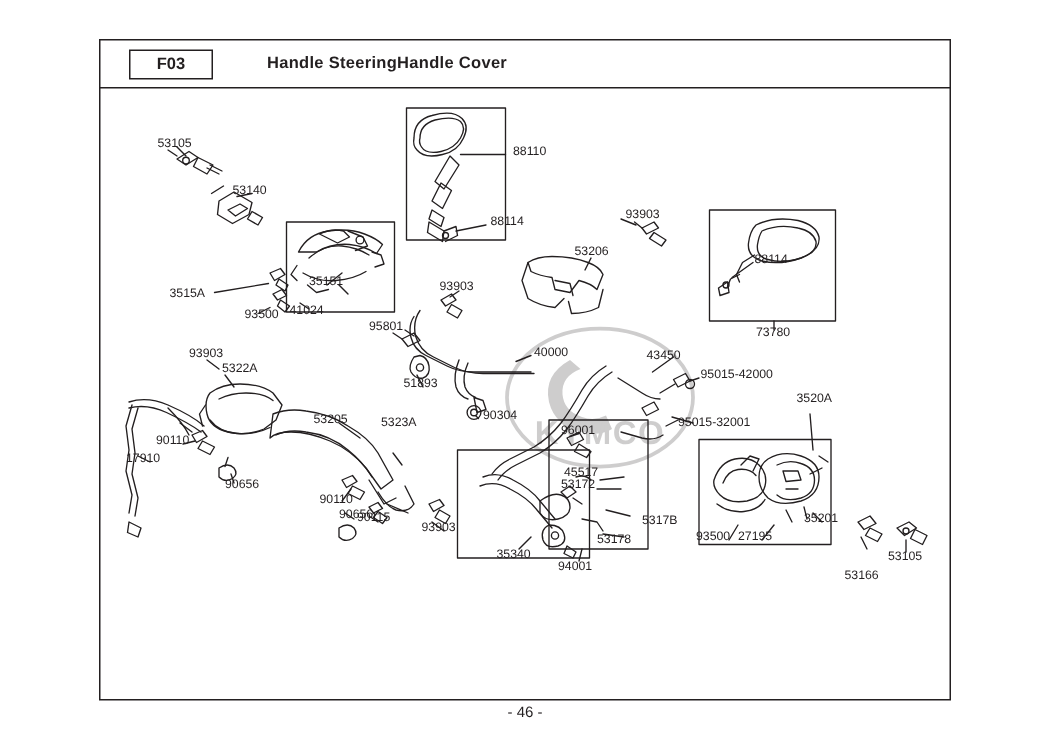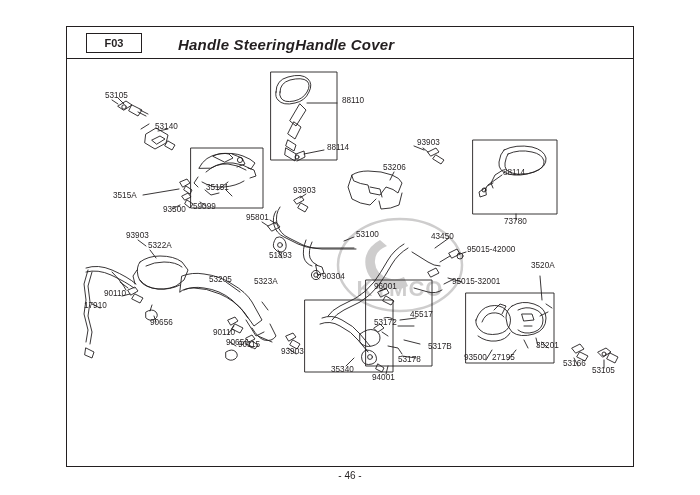--- a/index.html
+++ b/index.html
@@ -42,25 +42,24 @@
     display: flex;
     align-items: center;
     justify-content: center;
     font-size: 11px;
     font-weight: bold;
     color: #231f20;
   }
   .title-text {
     position: absolute;
     left: 178px; top: 36px;
-    font-size: 15px;
+    font-size: 11px;
     font-weight: bold;
     color: #231f20;
     letter-spacing: 0.2px;
-    font-style: italic;
   }
   .page-number {
     position: absolute;
     left: 0; top: 470px;
     width: 700px;
     text-align: center;
     font-size: 10px;
     color: #231f20;
   }
   
@@ -352,48 +351,48 @@
   <div class="lbl" style="left:155px; top:122px">53140</div>
   <div class="lbl" style="left:342px; top:96px">88110</div>
   <div class="lbl" style="left:327px; top:143px">88114</div>
   <div class="lbl" style="left:417px; top:138px">93903</div>
   <div class="lbl" style="left:383px; top:163px">53206</div>
   <div class="lbl" style="left:503px; top:168px">88114</div>
   <div class="lbl" style="left:504px; top:217px">73780</div>
   <div class="lbl" style="left:113px; top:191px">3515A</div>
   <div class="lbl" style="left:206px; top:183px">35151</div>
   <div class="lbl" style="left:163px; top:205px">93500</div>
-  <div class="lbl" style="left:193px; top:202px">59099</div>
+  <div class="lbl" style="left:193px; top:202px">41024</div>
   <div class="lbl" style="left:293px; top:186px">93903</div>
   <div class="lbl" style="left:246px; top:213px">95801</div>
-  <div class="lbl" style="left:356px; top:230px">53100</div>
+  <div class="lbl" style="left:356px; top:230px">40000</div>
   <div class="lbl" style="left:269px; top:251px">51893</div>
   <div class="lbl" style="left:322px; top:272px">90304</div>
   <div class="lbl" style="left:431px; top:232px">43450</div>
   <div class="lbl" style="left:467px; top:245px">95015-42000</div>
   <div class="lbl" style="left:452px; top:277px">95015-32001</div>
   <div class="lbl" style="left:531px; top:261px">3520A</div>
   <div class="lbl" style="left:126px; top:231px">93903</div>
   <div class="lbl" style="left:148px; top:241px">5322A</div>
   <div class="lbl" style="left:209px; top:275px">53205</div>
   <div class="lbl" style="left:84px;  top:301px">17910</div>
   <div class="lbl" style="left:104px; top:289px">90110</div>
   <div class="lbl" style="left:150px; top:318px">90656</div>
   <div class="lbl" style="left:254px; top:277px">5323A</div>
   <div class="lbl" style="left:213px; top:328px">90110</div>
   <div class="lbl" style="left:226px; top:338px">90656</div>
   <div class="lbl" style="left:238px; top:340px">90115</div>
   <div class="lbl" style="left:281px; top:347px">93903</div>
   <div class="lbl" style="left:374px; top:282px">96001</div>
-  <div class="lbl" style="left:410px; top:310px">45517</div>
+  <div class="lbl" style="left:376px; top:310px">45517</div>
   <div class="lbl" style="left:374px; top:318px">53172</div>
   <div class="lbl" style="left:428px; top:342px">5317B</div>
   <div class="lbl" style="left:398px; top:355px">53178</div>
   <div class="lbl" style="left:331px; top:365px">35340</div>
   <div class="lbl" style="left:372px; top:373px">94001</div>
   <div class="lbl" style="left:464px; top:353px">93500</div>
   <div class="lbl" style="left:492px; top:353px">27195</div>
   <div class="lbl" style="left:536px; top:341px">35201</div>
-  <div class="lbl" style="left:563px; top:359px">53166</div>
+  <div class="lbl" style="left:563px; top:379px">53166</div>
   <div class="lbl" style="left:592px; top:366px">53105</div>
 
   <div class="page-number">- 46 -</div>
 </div>
 
 </body></html>

